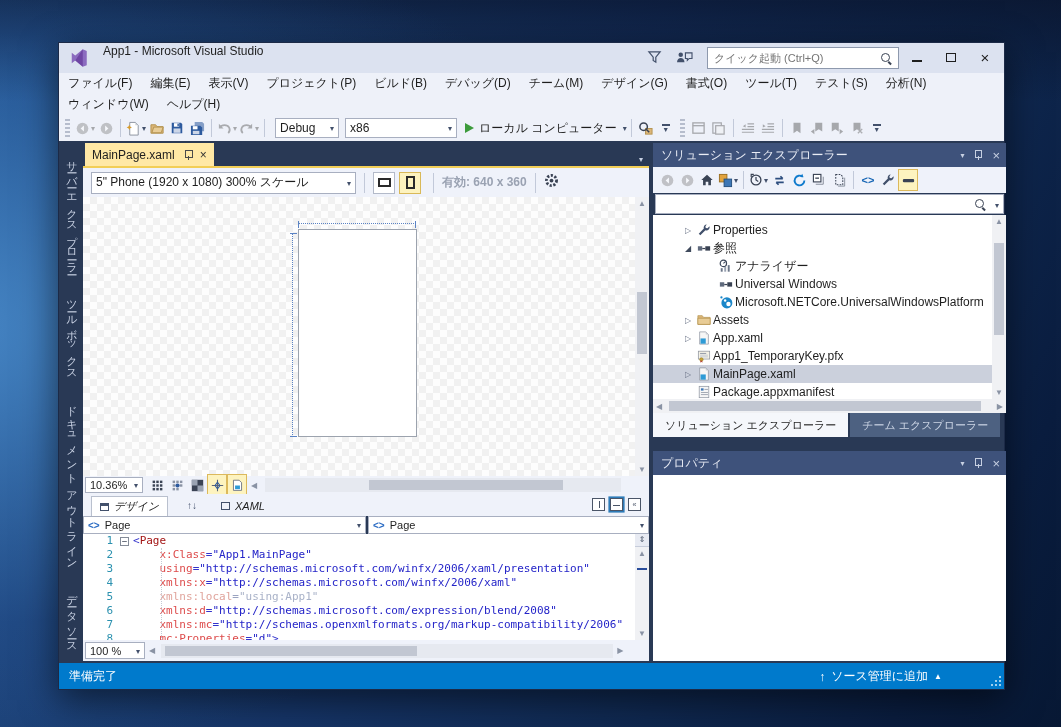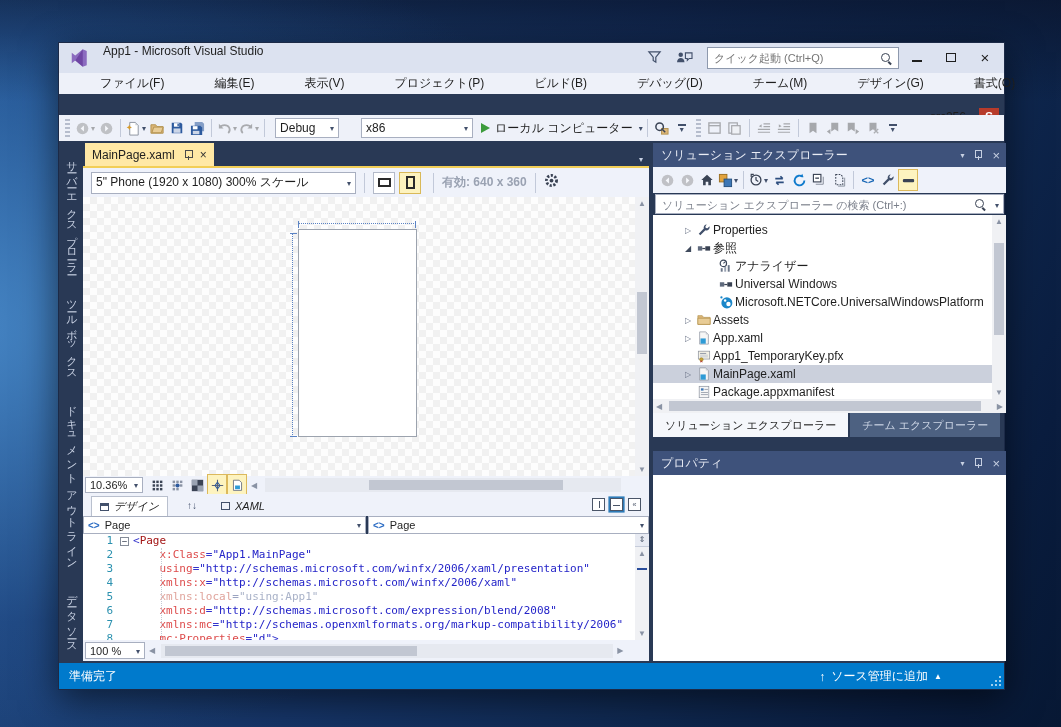--- a/index.html
+++ b/index.html
@@ -28,37 +28,37 @@
   .mag::before{content:"";position:absolute;left:1px;top:1px;width:7px;height:7px;border:1.6px solid #3a4354;border-radius:50%;}
   .mag::after{content:"";position:absolute;left:9px;top:9px;width:4px;height:1.8px;background:#3a4354;transform:rotate(45deg);transform-origin:0 0;}
   .winbtn{position:absolute;top:0;width:34px;height:29px;display:flex;align-items:center;justify-content:center;color:#1e1e1e;}
   .winbtn.min{left:841px}.winbtn.max{left:875px}.winbtn.close{left:909px;font-size:15px}
   .minbar{width:10px;height:2px;background:#1e1e1e;margin-top:6px;}
   .maxbox{width:10px;height:9px;border:1.6px solid #1e1e1e;}
 
   
   .menubar{position:absolute;left:0;width:945px;height:21px;background:#eef1f9;font-size:12px;color:#1e1e1e;display:flex;align-items:center;}
   .menubar.r1{top:30px}.menubar.r2{top:51px}
-  .menu-item{padding:0 9px;line-height:21px;white-space:nowrap;margin-left:32px;}
+  .menu-item{padding:0 9px;line-height:21px;white-space:nowrap;}
   .account{position:absolute;right:30px;top:0;line-height:21px;font-size:12px;color:#1e1e1e;}
   .account .dd{margin-left:4px;}
   .acct-badge{position:absolute;right:5px;top:1px;width:20px;height:19px;background:#b73b2b;color:#fff;font-size:12px;font-weight:bold;text-align:center;line-height:19px;}
   .dd{font-size:8px;color:#42506b;}
 
   
   .toolbar{position:absolute;left:0;top:72px;width:945px;height:26px;background:#eef1f9;display:flex;align-items:center;padding-left:2px;}
   .tb-btn{height:22px;min-width:20px;display:flex;align-items:center;justify-content:center;padding:0 1px;}
   .tb-btn.dis{filter:grayscale(1) opacity(.45);}
   .tb-btn.on{background:#fdf3bf;border:1px solid #dcb95c;}
   .tb-sep{width:1px;height:18px;background:#c2c9d9;margin:0 4px;}
   .tb-grip{width:5px;height:18px;margin:0 4px;background:repeating-linear-gradient(180deg,#b6bdcd 0 2px,transparent 2px 4px);}
   .combo{background:#fff;border:1px solid #a8afc0;font-size:12px;color:#1e1e1e;position:relative;display:flex;align-items:center;padding:0 4px;}
   .combo .dd{position:absolute;right:4px;top:50%;transform:translateY(-50%);}
   .combo.debug{width:64px;height:20px;margin-left:6px;}
-  .combo.platform{width:112px;height:20px;margin-left:22px;}
+  .combo.platform{width:112px;height:20px;margin-left:6px;}
   .runbtn{display:flex;align-items:center;margin-left:8px;font-size:12px;color:#1e1e1e;white-space:nowrap;}
   .play{width:0;height:0;border-left:9px solid #3c9b3c;border-top:5.5px solid transparent;border-bottom:5.5px solid transparent;margin-right:5px;}
 
   
   .content{position:absolute;left:0;top:98px;width:945px;height:522px;background:#293955;}
 
   
   .lefttabs{position:absolute;left:0;top:0;width:24px;height:522px;overflow:hidden;}
   .vtab{writing-mode:vertical-rl;font-size:11px;color:#c7d0e2;padding:10px 0;margin:3px 0 3px 5px;white-space:nowrap;letter-spacing:1px;}
 
@@ -243,20 +243,24 @@
       <span class="menu-item">ツール(T)</span>
       <span class="menu-item">テスト(S)</span>
       <span class="menu-item">分析(N)</span>
     </div>
   <div class="menubar r1" style="background:transparent;pointer-events:none;margin-top:34px;">
     <span class="account" style="pointer-events:auto;">
       <span>src256</span><span class="dd">▾</span>
     </span>
     <span class="acct-badge" style="pointer-events:auto;">S</span>
   </div>
+  <div class="menubar r2" id="menu-row2">
+      <span class="menu-item">ウィンドウ(W)</span>
+      <span class="menu-item">ヘルプ(H)</span>
+    </div>
 
   <div class="toolbar">
     <span class="tb-grip"></span>
     <span id="tb-icons-left" style="display:flex;align-items:center;">
         <span class="tb-btn dis">
           <span style="display: flex; align-items: center;">
             <svg viewBox="0 0 16 16" width="15" height="15">
               <circle cx="8" cy="8" r="6.2" fill="#6e88b4"></circle>
               <path d="M9.5 4.8L6 8l3.5 3.2z" fill="#fff"></path>
             </svg>
@@ -729,21 +733,20 @@
           <span class="tb-btn on">
             <span style="display: flex; align-items: center;">
               <svg viewBox="0 0 16 16" width="15" height="15">
                 <rect x="2" y="6.3" width="12" height="3.6" rx="1.2" fill="#3a4354"></rect>
               </svg>
             </span>
           </span>
         </div>
 
       <div class="se-search">
-        <span class="ph">ソリューション エクスプローラー の検索 (Ctrl+:)</span>
         <span class="mag"></span>
         <span class="dd">▾</span>
       </div>
 
       <div class="tree" id="solution-tree">
           <div class="tree-row" style="padding-left: 28px;">
             <span class="expander">▷</span>
             <span class="ticon">
               <svg viewBox="0 0 16 16" width="14" height="14">
                 <path d="M11.2 1.6a3.6 3.6 0 0 0-3.4 4.8L2 12.2 3.8 14l5.8-5.8a3.6 3.6 0 0 0 4.7-4.5L12 6l-2-.4-.4-2z" fill="#41506b"></path>

